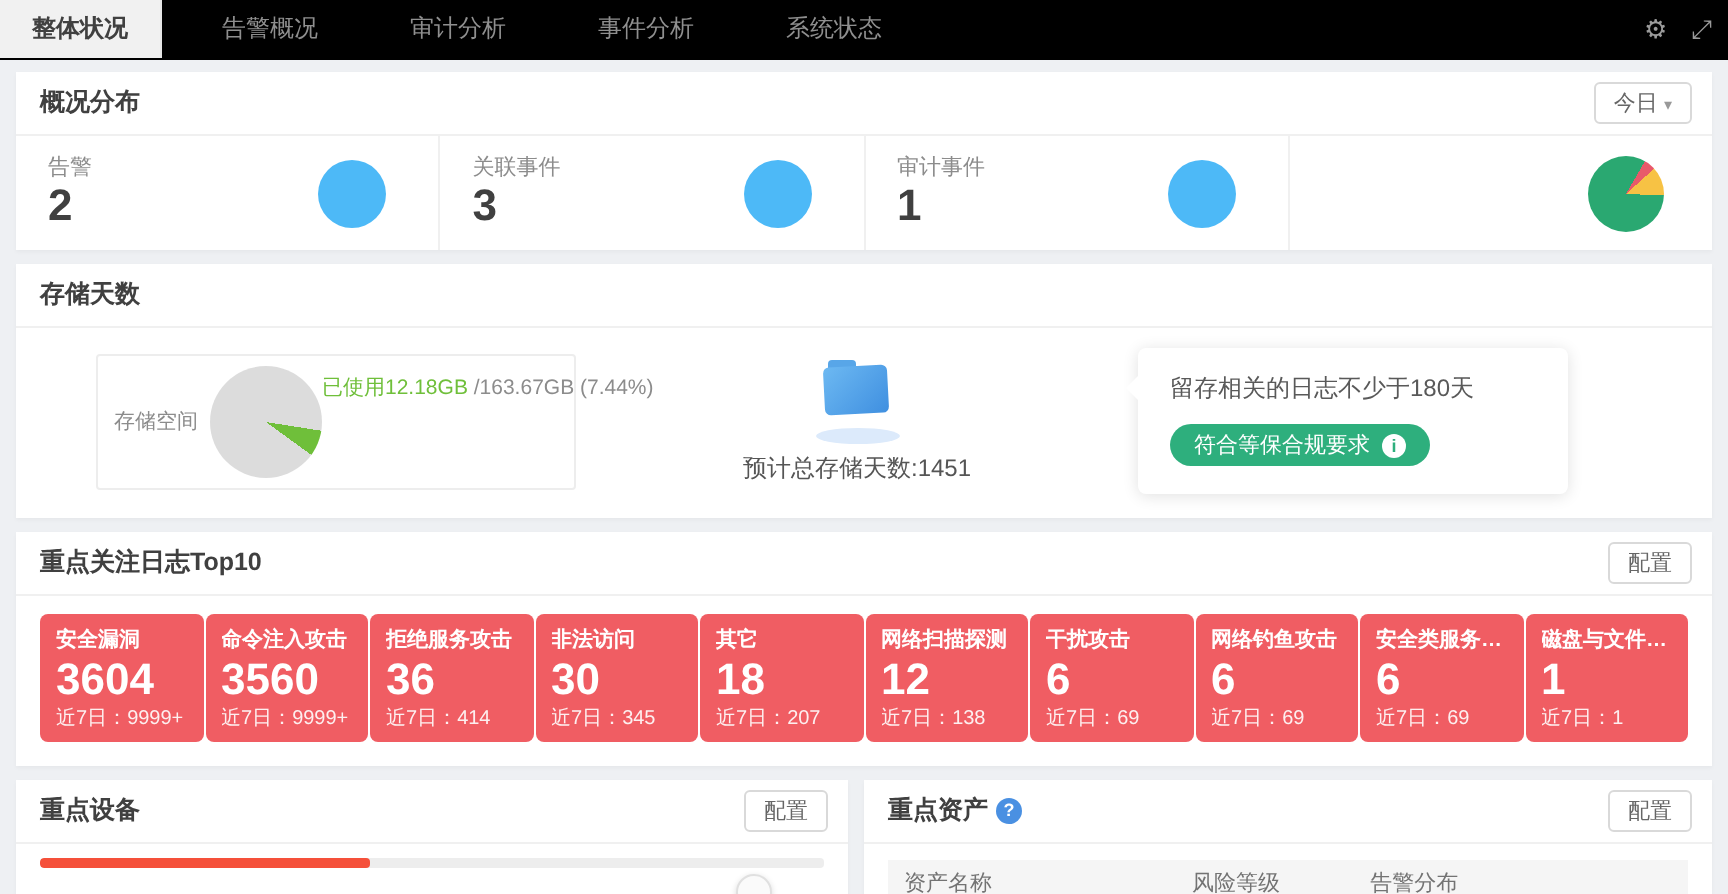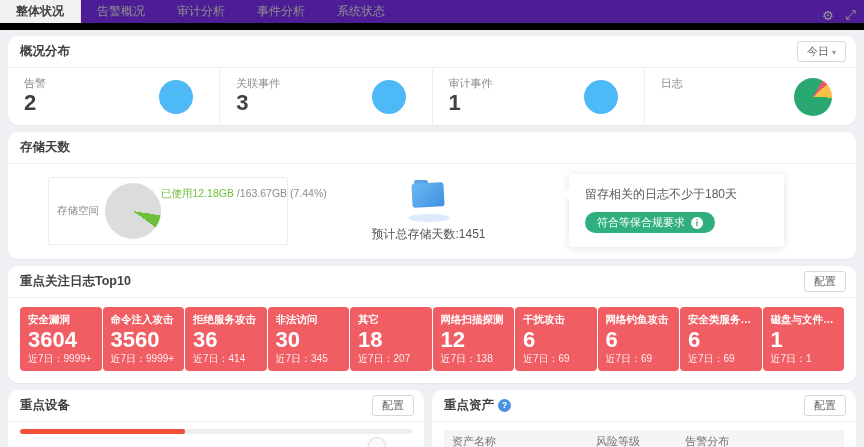--- a/index.html
+++ b/index.html
@@ -1,28 +1,28 @@
 <!DOCTYPE html>
 <html><head>
 <meta charset="utf-8">
 <style>
   * { box-sizing: border-box; margin: 0; padding: 0; }
   html,body { width: 864px; height: 447px; overflow: hidden; }
   body { font-family: "Liberation Sans", "DejaVu Sans", sans-serif; background: #eef0f3; position: relative; font-size: 12px; color: #333; }
 
   
-  .topbar { height: 30px; background: #4c1d95; border-bottom: 7px solid #000000; display: flex; align-items: stretch; position: relative; }
+  .topbar { height: 30px; background: #000000; border-bottom: 1px solid #000000; display: flex; align-items: stretch; position: relative; gap: 14px; }
   .tab { padding: 0 16px; display: flex; align-items: center; font-size: 12px; color: #8f8f8f; cursor: pointer; }
   .tab.active { background: #f1f1f1; color: #404040; font-weight: bold; border-right: 1px solid #e6e6e6; }
   .topbar-icons { position: absolute; right: 8px; top: 0; height: 30px; display: flex; align-items: center; gap: 12px; color: #9a9a9a; font-size: 13px; }
   .topbar-icons span { cursor: pointer; }
 
   .content { padding: 6px 8px; }
 
-  .card { background: #fff; border-radius: 10px; box-shadow: 0 1px 2px rgba(0,0,0,.04); margin-bottom: 7px; position: relative; }
+  .card { background: #fff; border-radius: 0; box-shadow: 0 1px 2px rgba(0,0,0,.04); margin-bottom: 7px; position: relative; }
   .card-head { padding: 7px 12px; font-size: 12.5px; font-weight: bold; color: #404040; border-bottom: 1px solid #f0f0f0; position: relative; }
   .mini-btn { position: absolute; right: 10px; top: 5px; font-size: 11px; font-weight: normal; color: #666; background: #fff; border: 1px solid #d9d9d9; border-radius: 3px; padding: 2px 9px; cursor: pointer; }
 
   
   .stats-row { display: flex; }
   .stat { flex: 1; padding: 8px 16px 10px; position: relative; border-right: 1px solid #f0f0f0; }
   .stat:last-child { border-right: none; }
   .stat-label { font-size: 11px; color: #8c8c8c; }
   .stat-value { font-size: 22px; font-weight: bold; color: #404040; line-height: 1.1; }
   .stat-circle { position: absolute; right: 26px; top: 50%; margin-top: -17px; width: 34px; height: 34px; border-radius: 50%; background: #4db9f7; }
@@ -115,21 +115,20 @@
         <div class="stat-label">关联事件</div>
         <div class="stat-value">3</div>
         <div class="stat-circle"></div>
       </div>
       <div class="stat">
         <div class="stat-label">审计事件</div>
         <div class="stat-value">1</div>
         <div class="stat-circle"></div>
       </div>
       <div class="stat">
-        <div class="stat-label">日志</div>
         <div class="stat-pie"></div>
       </div>
     </div>
   </div>
 
   <div class="card">
     <div class="card-head">
       <span>存储天数</span>
     </div>
     <div class="storage-body">

